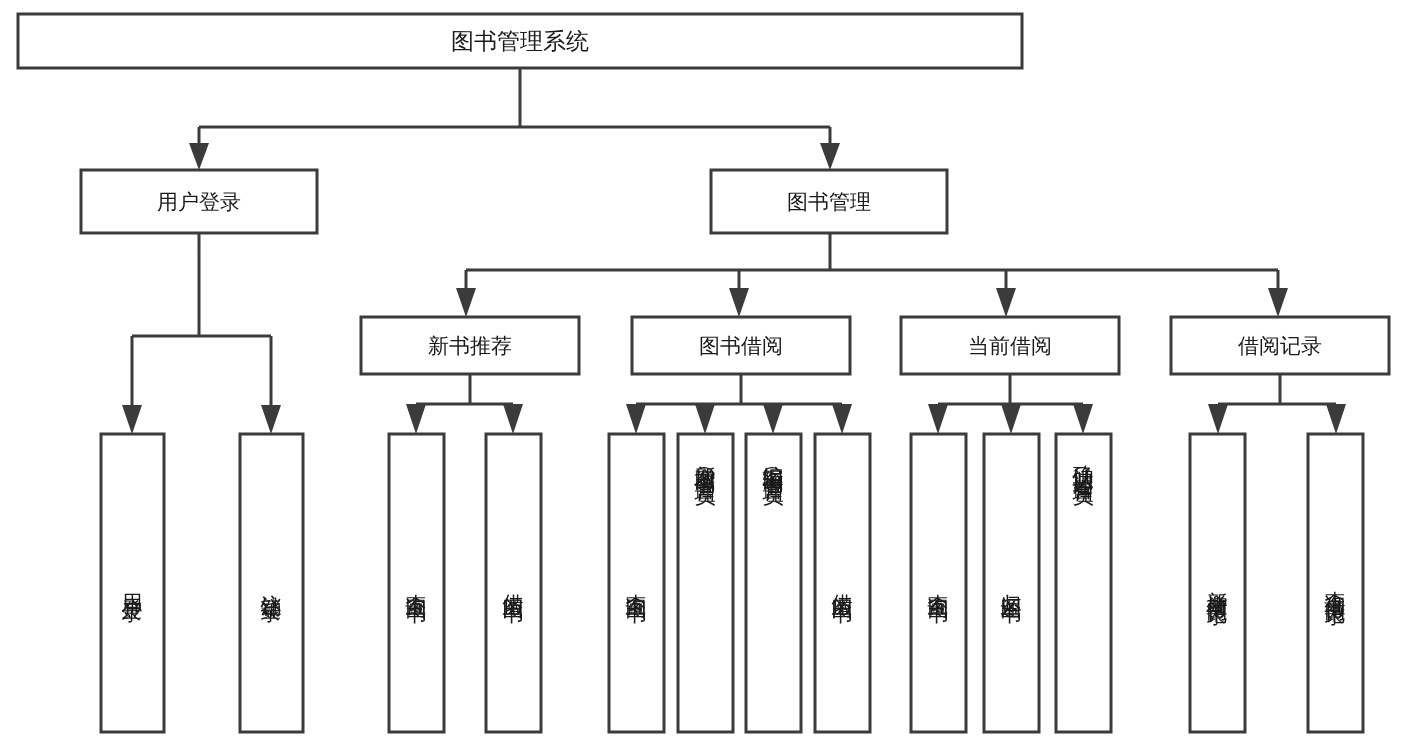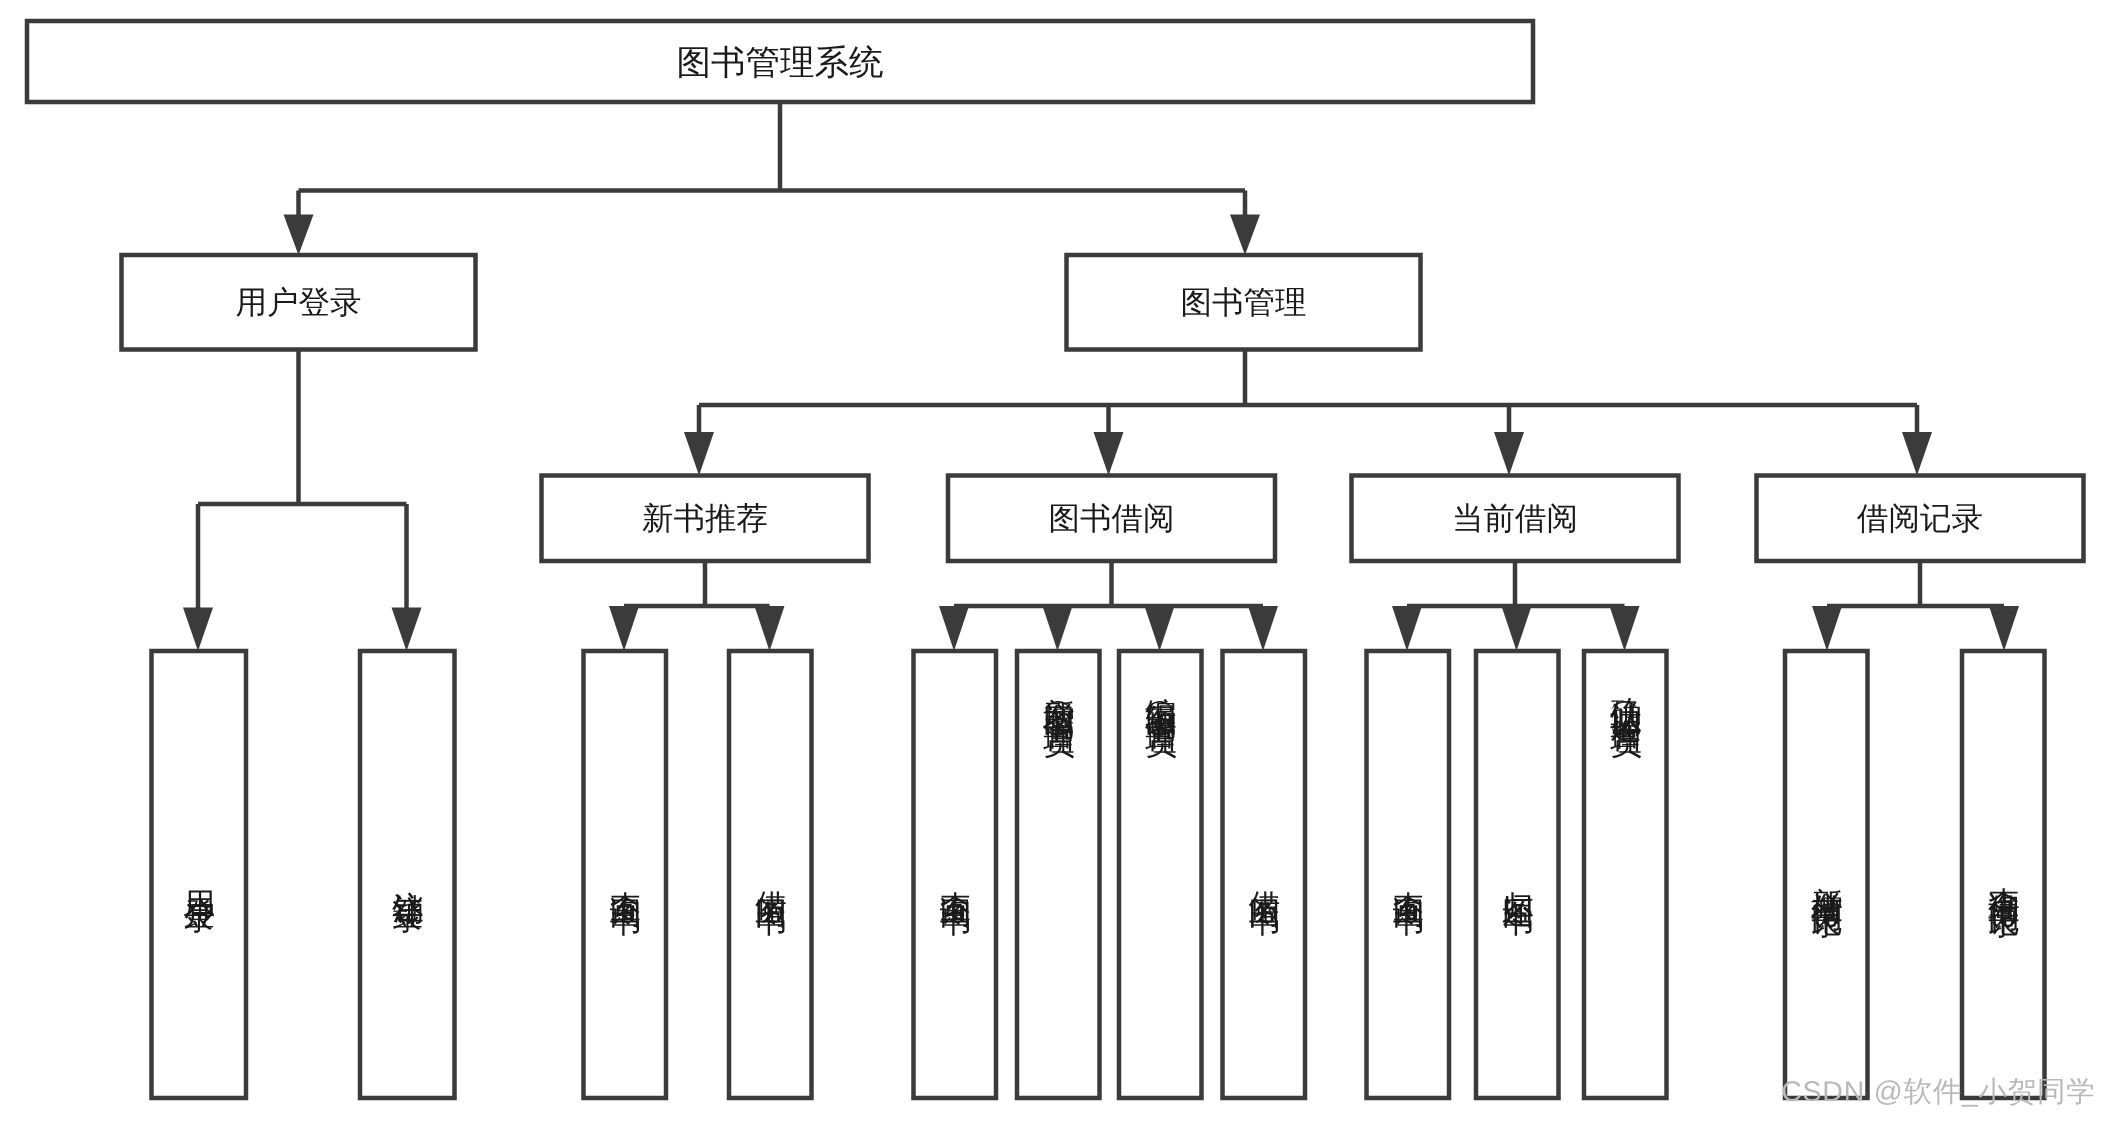--- a/index.html
+++ b/index.html
@@ -202,15 +202,14 @@
   <div class="leaf-label-wrap" style="left:911px; top:434px; width:55px; height:298px;">查询图书</div>
 
   <div class="leaf-label-wrap" style="left:984px; top:434px; width:55px; height:298px;">归还图书</div>
 
   <div class="leaf-label-wrap" style="left:1056px; top:434px; width:55px; height:298px; justify-content:flex-start; padding-top:14px; box-sizing:border-box;">确认归还（管理员）</div>
 
   <div class="leaf-label-wrap" style="left:1190px; top:434px; width:55px; height:298px;">新增借阅记录</div>
 
   <div class="leaf-label-wrap" style="left:1308px; top:434px; width:55px; height:298px;">查询借阅记录</div>
 
-  <div class="watermark">CSDN @软件_小贺同学</div>
 
 </div>
 
 </body></html>

